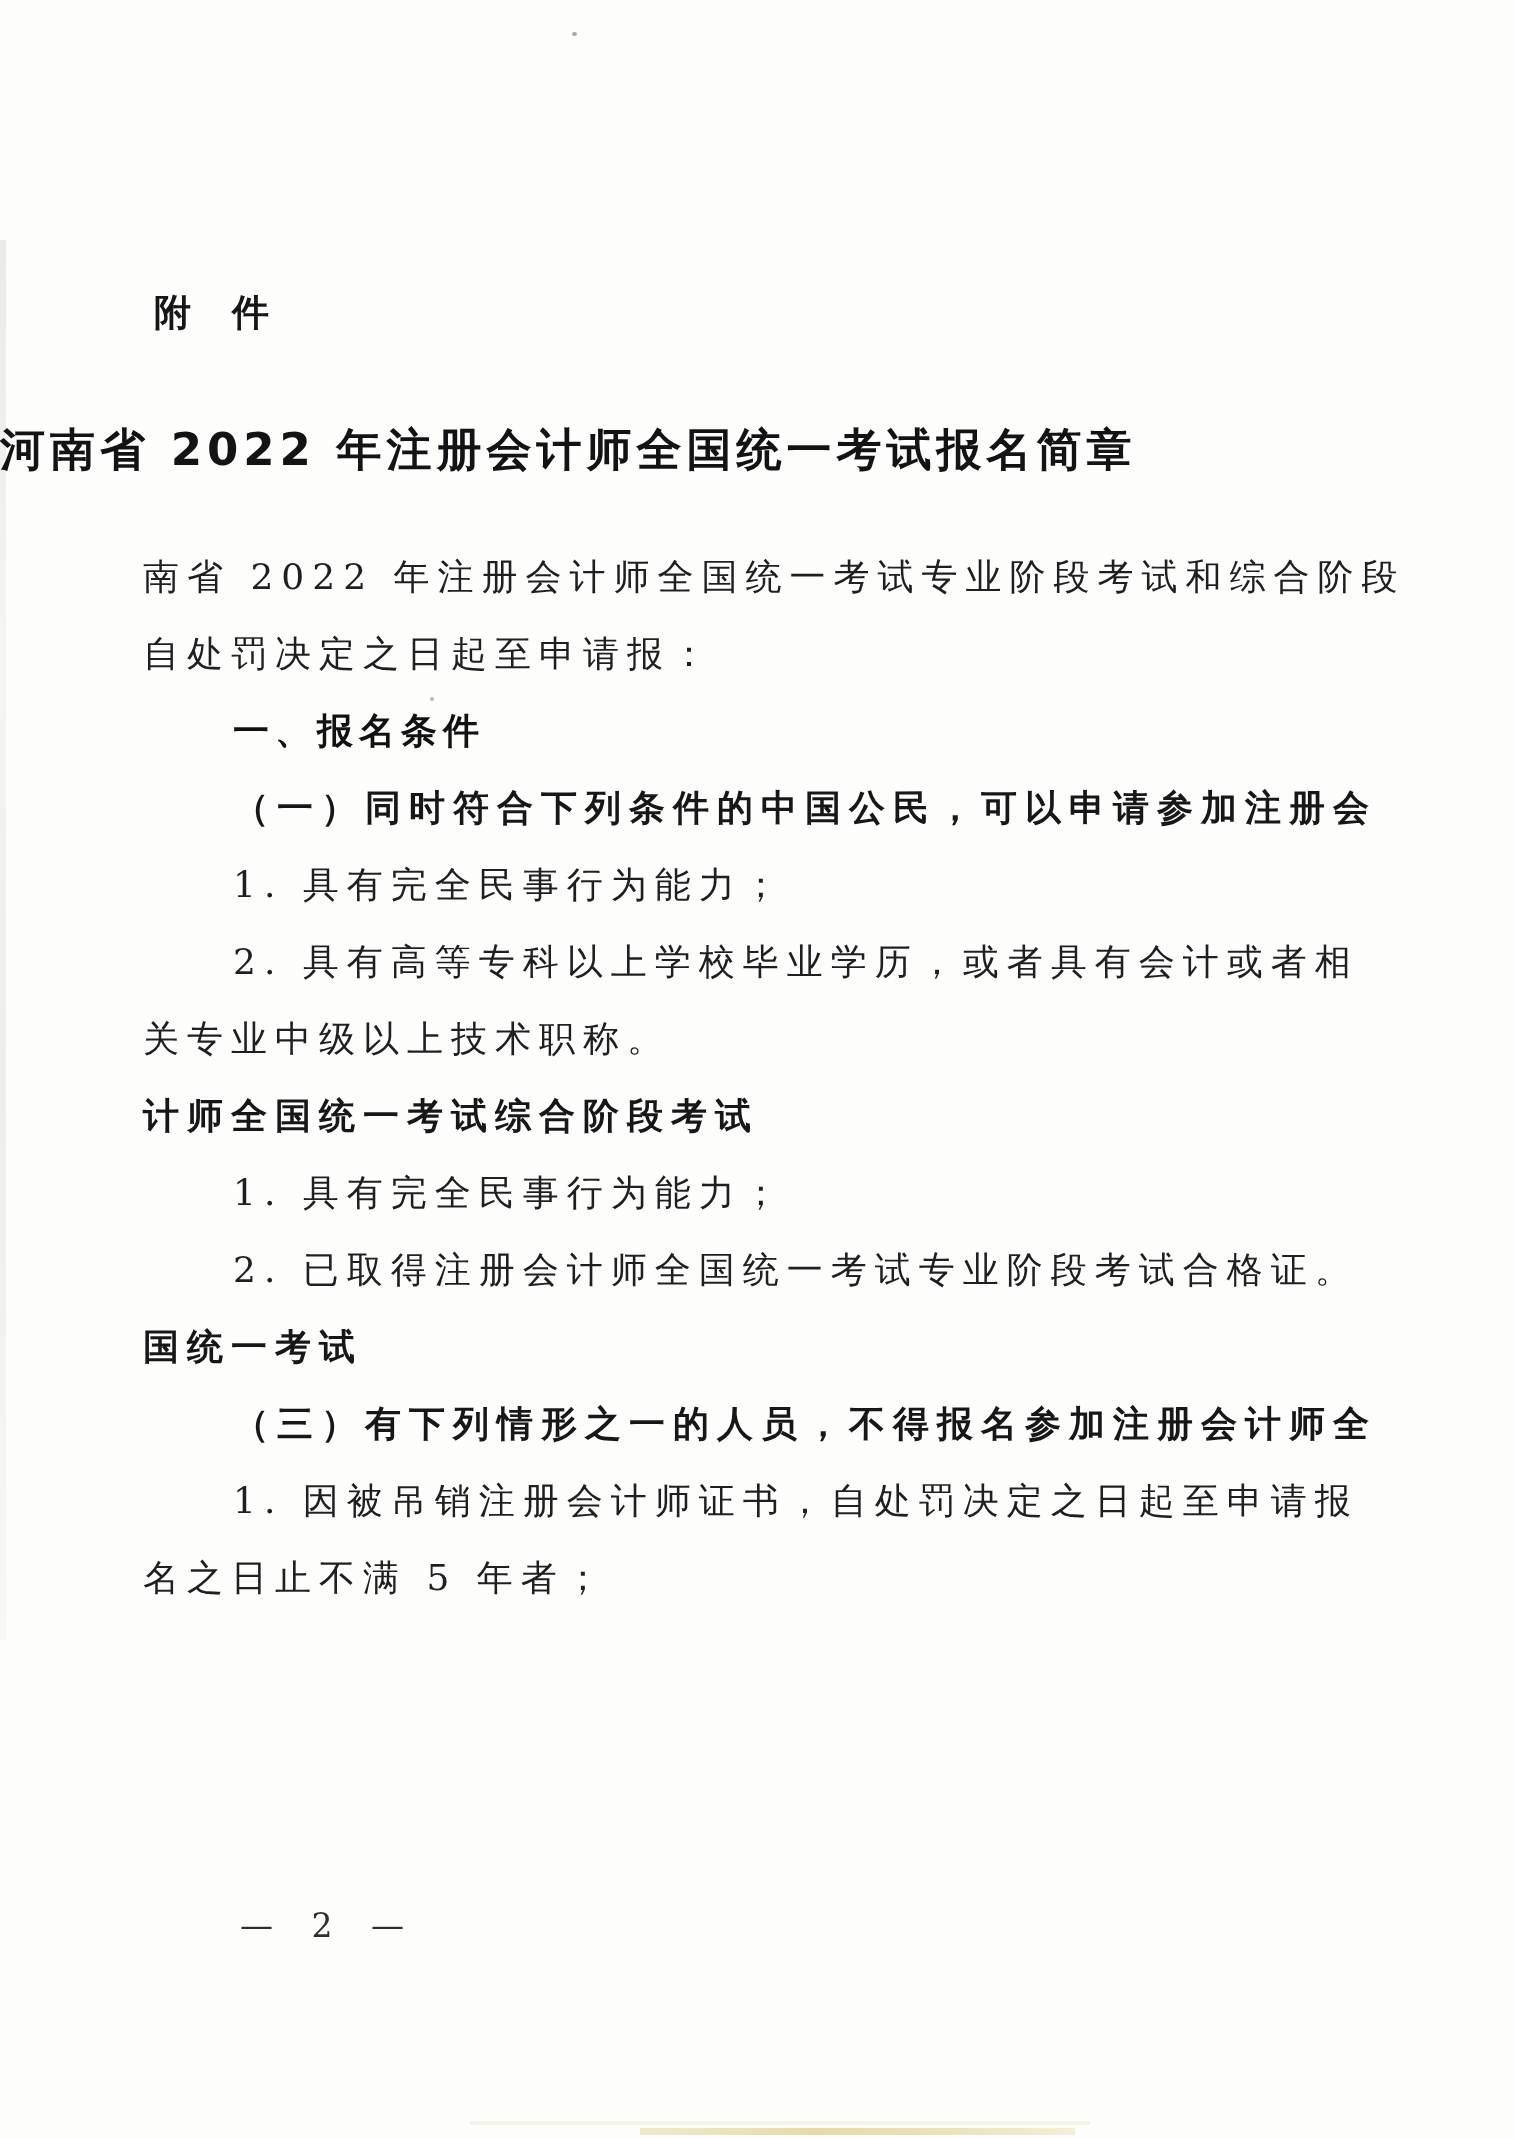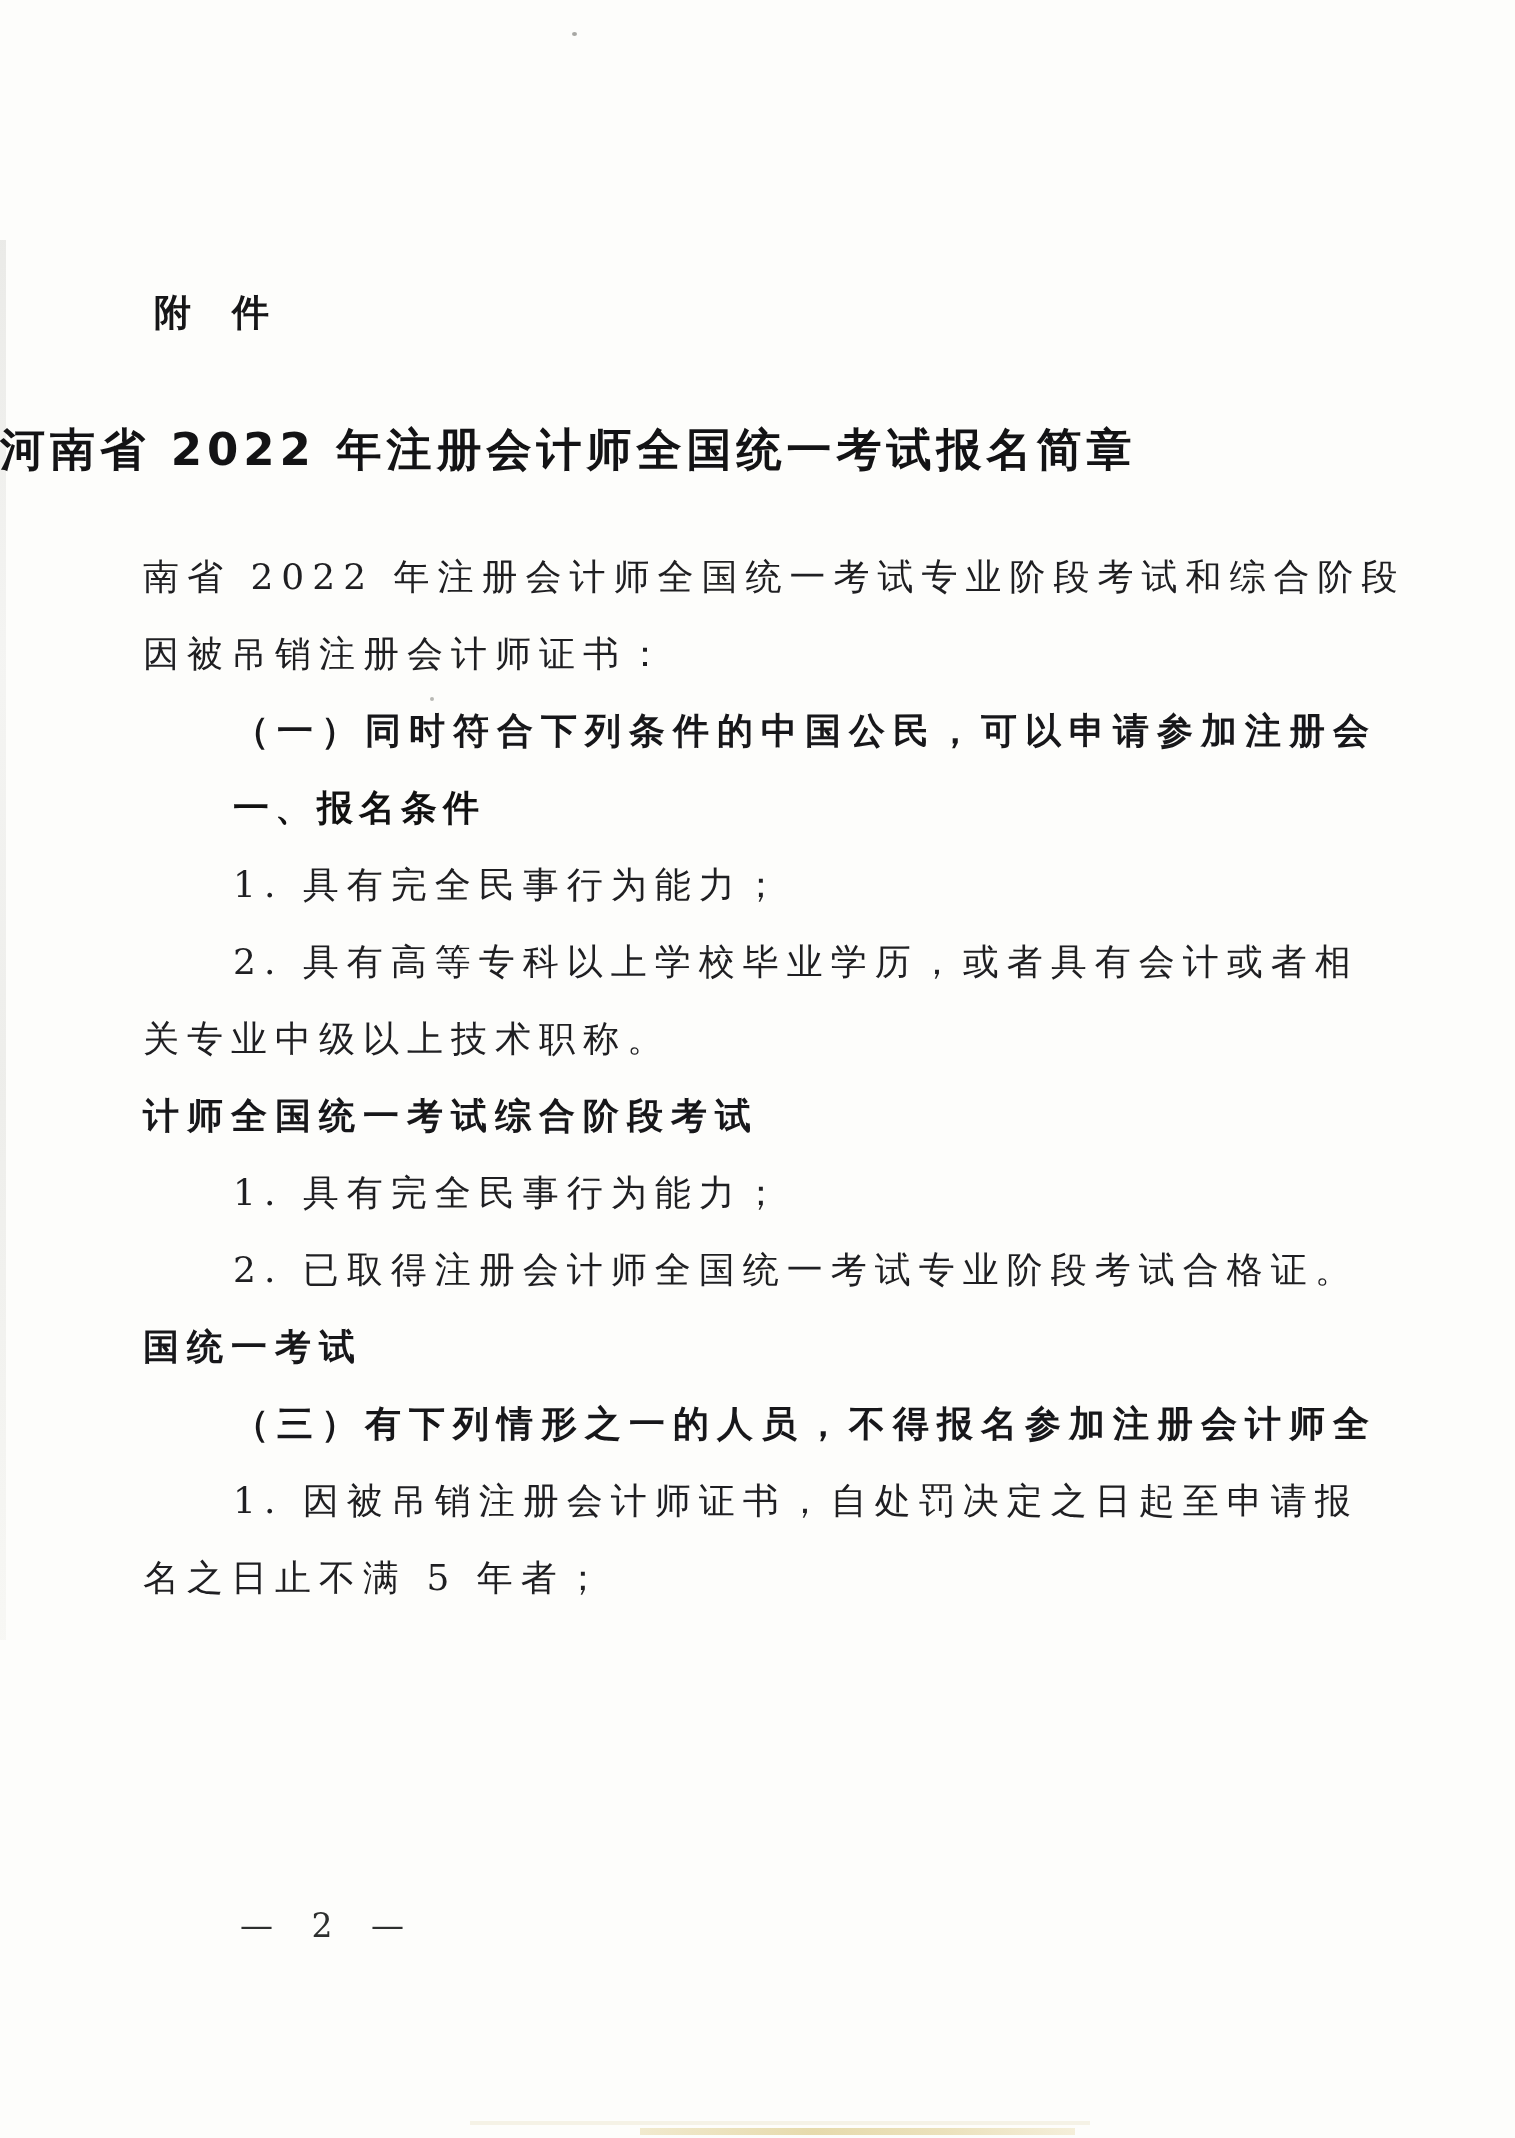--- a/index.html
+++ b/index.html
@@ -109,23 +109,23 @@
   <span class="speck s1"></span>
   <span class="speck s2"></span>
   <div class="edge-artifact"></div>
 
   <div class="attachment">附　件</div>
 
   <h1 class="title">河南省 2022 年注册会计师全国统一考试报名简章</h1>
 
   <div class="body-block">
     <div class="line">南省 2022 年注册会计师全国统一考试专业阶段考试和综合阶段</div>
-    <div class="line">因被吊销注册会计师证书：</div>
+    <div class="line">自处罚决定之日起至申请报：</div>
+    <div class="line indent head">一、报名条件</div>
     <div class="line indent sub">（一）同时符合下列条件的中国公民，可以申请参加注册会</div>
-    <div class="line indent head">一、报名条件</div>
     <div class="line indent">1. 具有完全民事行为能力；</div>
     <div class="line indent">2. 具有高等专科以上学校毕业学历，或者具有会计或者相</div>
     <div class="line">关专业中级以上技术职称。</div>
     <div class="line sub">计师全国统一考试综合阶段考试</div>
     <div class="line indent">1. 具有完全民事行为能力；</div>
     <div class="line indent">2. 已取得注册会计师全国统一考试专业阶段考试合格证。</div>
     <div class="line sub">国统一考试</div>
     <div class="line indent sub">（三）有下列情形之一的人员，不得报名参加注册会计师全</div>
     <div class="line indent">1. 因被吊销注册会计师证书，自处罚决定之日起至申请报</div>
     <div class="line">名之日止不满 5 年者；</div>

